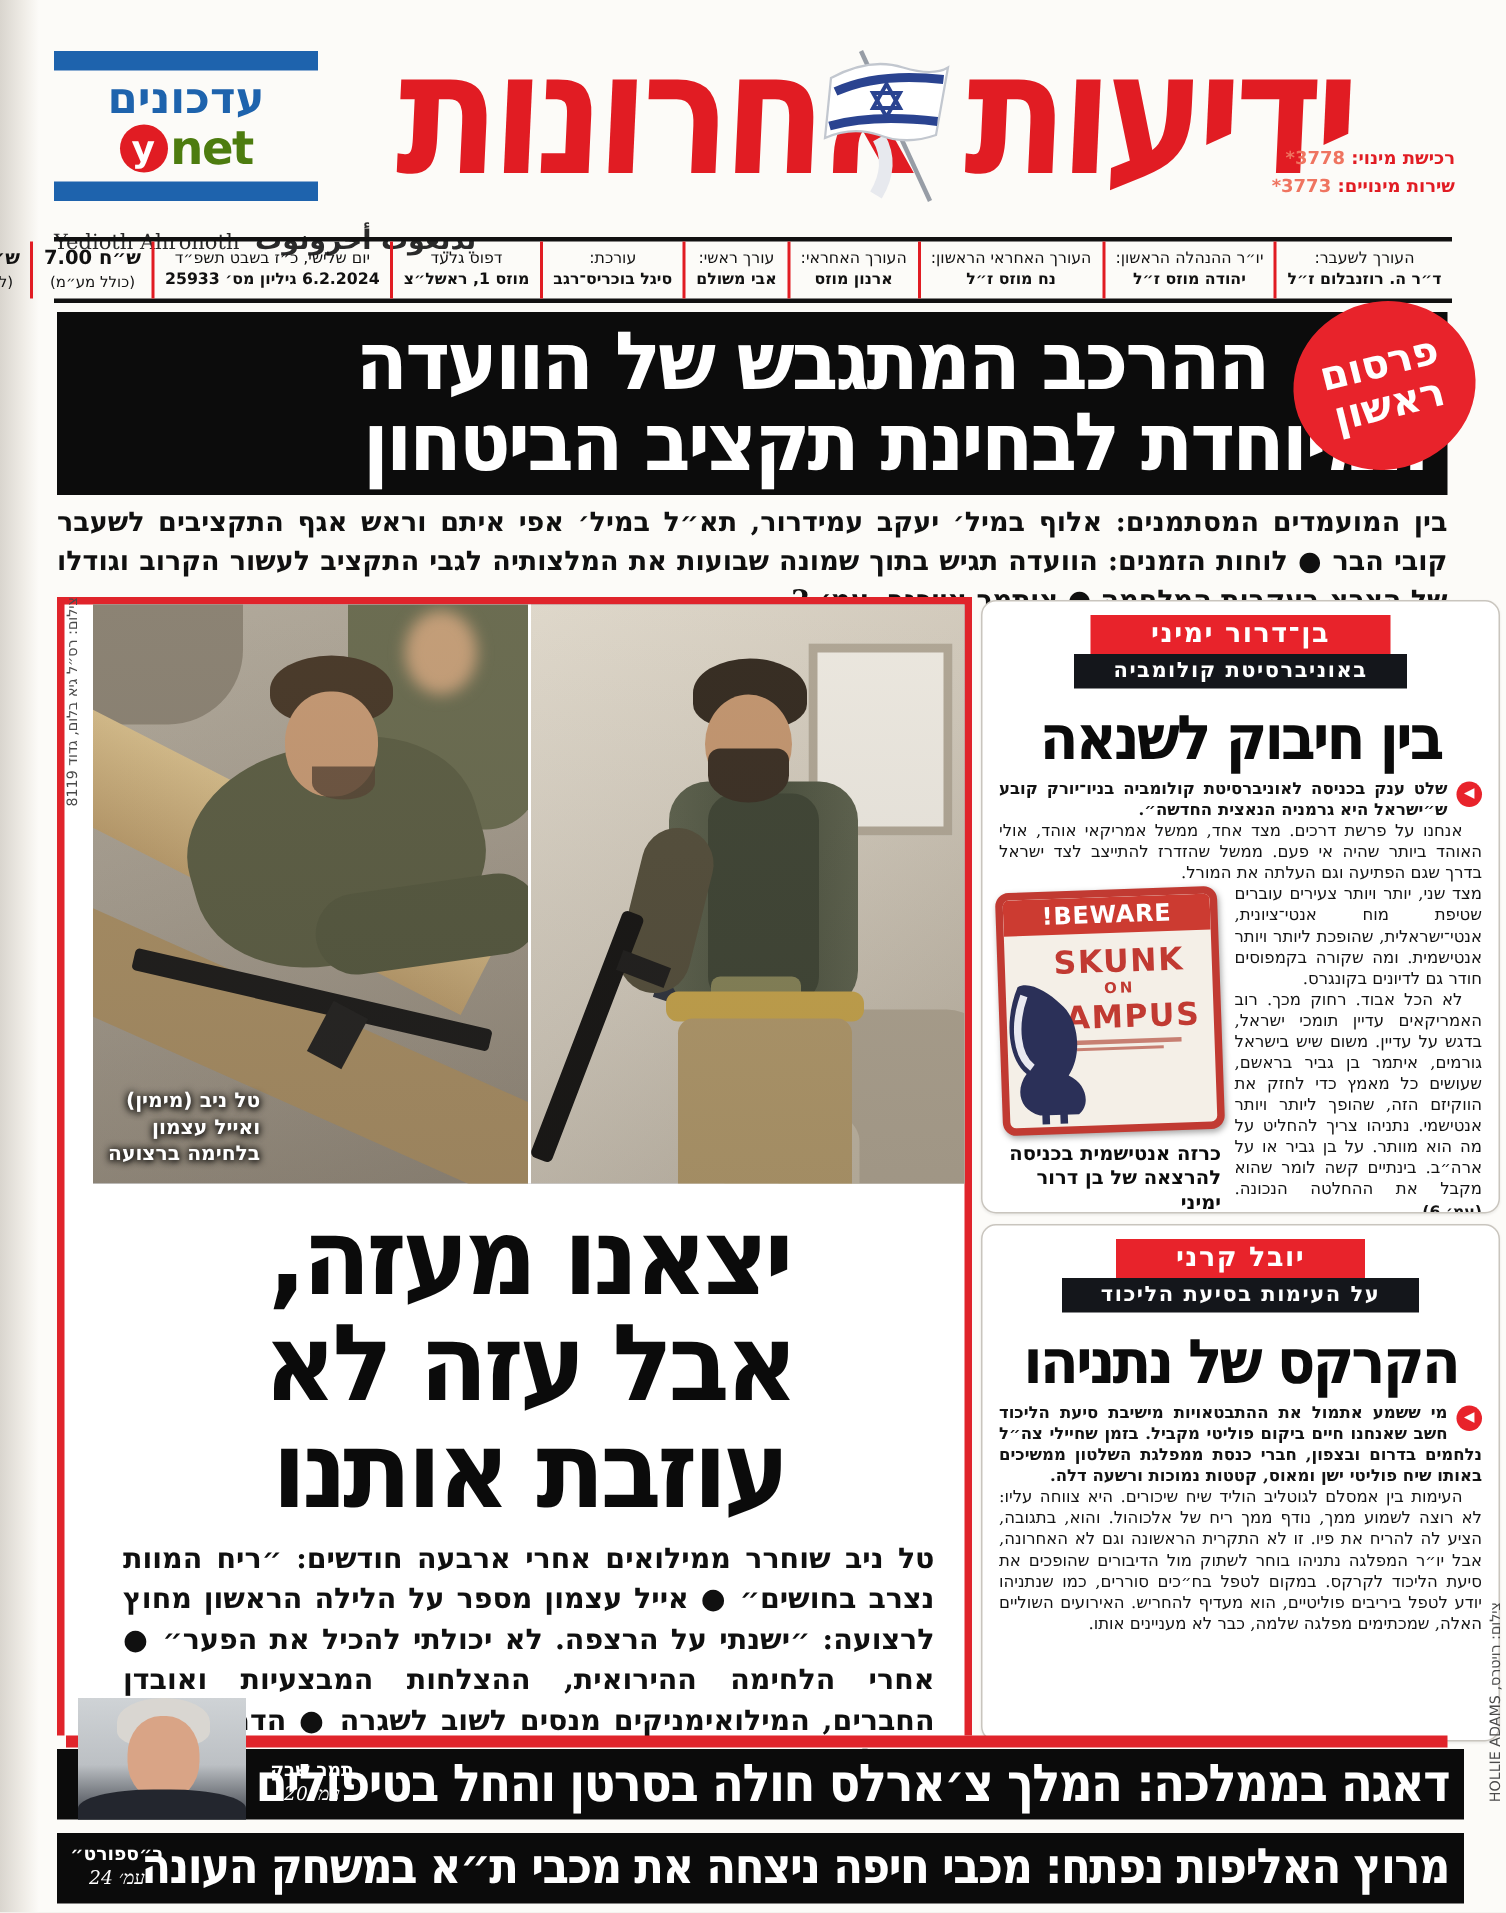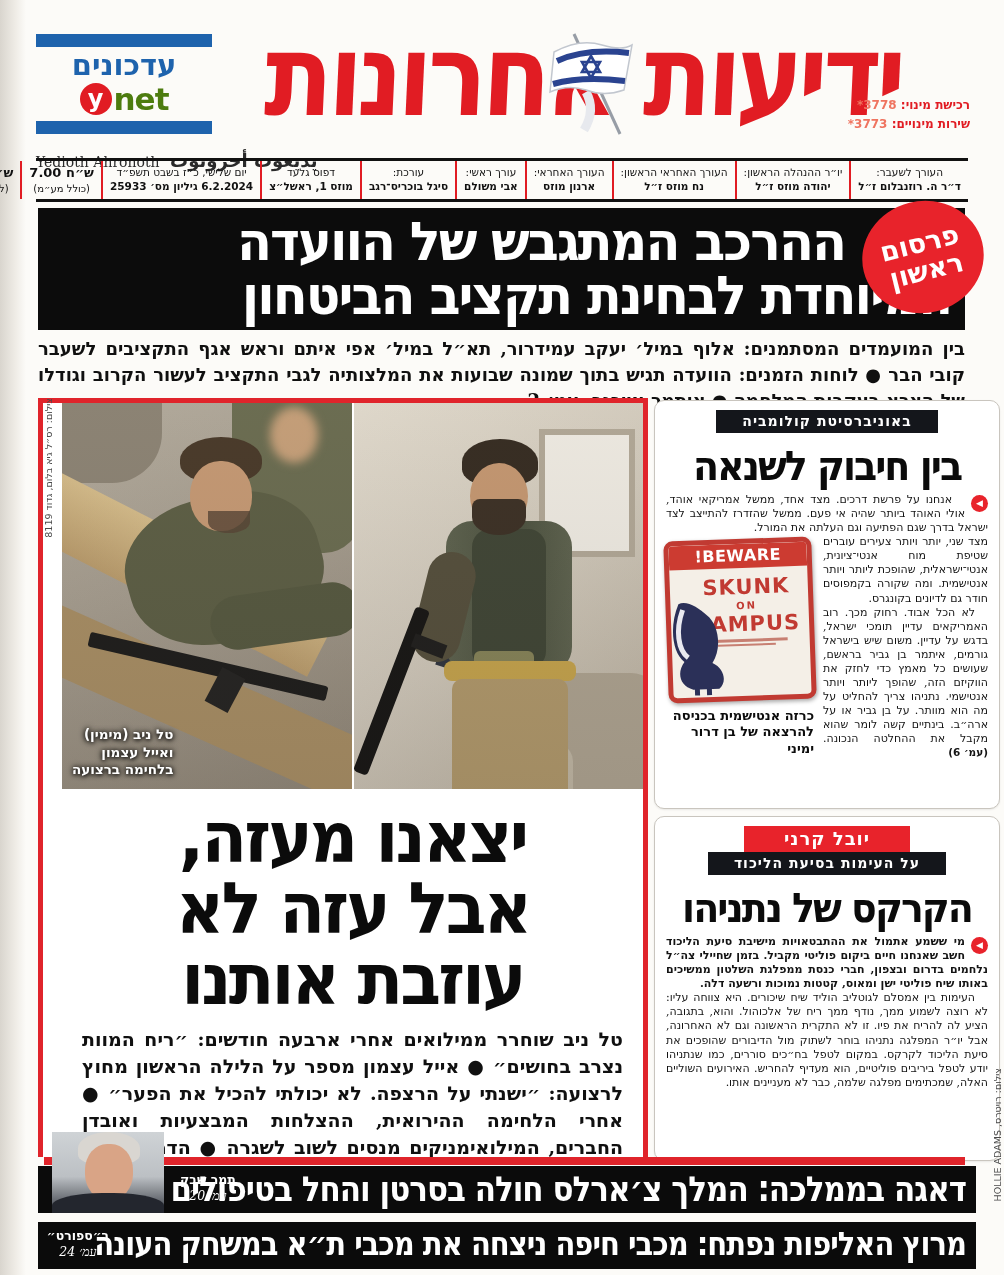--- a/index.html
+++ b/index.html
@@ -302,24 +302,25 @@
     <div class="feature-headline">
       <div>יצאנו מעזה,</div>
       <div>אבל עזה לא</div>
       <div>עוזבת אותנו</div>
     </div>
     <div class="feature-sub">טל ניב שוחרר ממילואים אחרי ארבעה חודשים: ״ריח המוות נצרב בחושים״ ● אייל עצמון מספר על הלילה הראשון מחוץ לרצועה: ״ישנתי על הרצפה. לא יכולתי להכיל את הפער״ ● אחרי הלחימה ההירואית, ההצלחות המבצעיות ואובדן החברים, המילואימניקים מנסים לשוב לשגרה ● הדר גיל עד, עמ׳ 4</div>
   </section>
   <div class="vcredit left">צילום: רס״ל גיא בלום, גדוד 8119</div>
 
   <aside class="oped" id="oped1">
+    <div class="kicker-red">בן־דרור ימיני</div>
     <div class="kicker-black">באוניברסיטת קולומביה</div>
     <div class="oped-headline">בין חיבוק לשנאה</div>
     <div class="oped-body">
-      <p class="leadp"><span class="lead-bullet">◀</span></p>
+      <p class="leadp"><span class="lead-bullet">◀</span><span>שלט ענק בכניסה לאוניברסיטת קולומביה בניו־יורק קובע ש״ישראל היא גרמניה הנאצית החדשה״.</span></p>
       <p>אנחנו על פרשת דרכים. מצד אחד, ממשל אמריקאי אוהד, אולי האוהד ביותר שהיה אי פעם. ממשל שהזדרז להתייצב לצד ישראל בדרך שגם הפתיעה וגם העלתה את המורל.</p>
       <div class="poster-wrap">
         <div class="poster">
           <div class="poster-band">BEWARE!</div>
           <div class="poster-mid">
             <div class="skunk">
               <svg viewBox="0 0 62 104" width="62" height="104">
                 <path d="M14 6 C4 28 6 54 18 64 C10 74 12 88 26 92 L52 92 C60 86 58 72 46 66 C56 52 54 28 42 18 C34 10 22 2 14 6 Z" fill="#2b3058"></path>
                 <path d="M18 12 C10 32 12 52 22 60" stroke="#e9e9f0" stroke-width="5" fill="none"></path>
                 <path d="M30 90 L30 98 M42 90 L42 98" stroke="#2b3058" stroke-width="5"></path>

